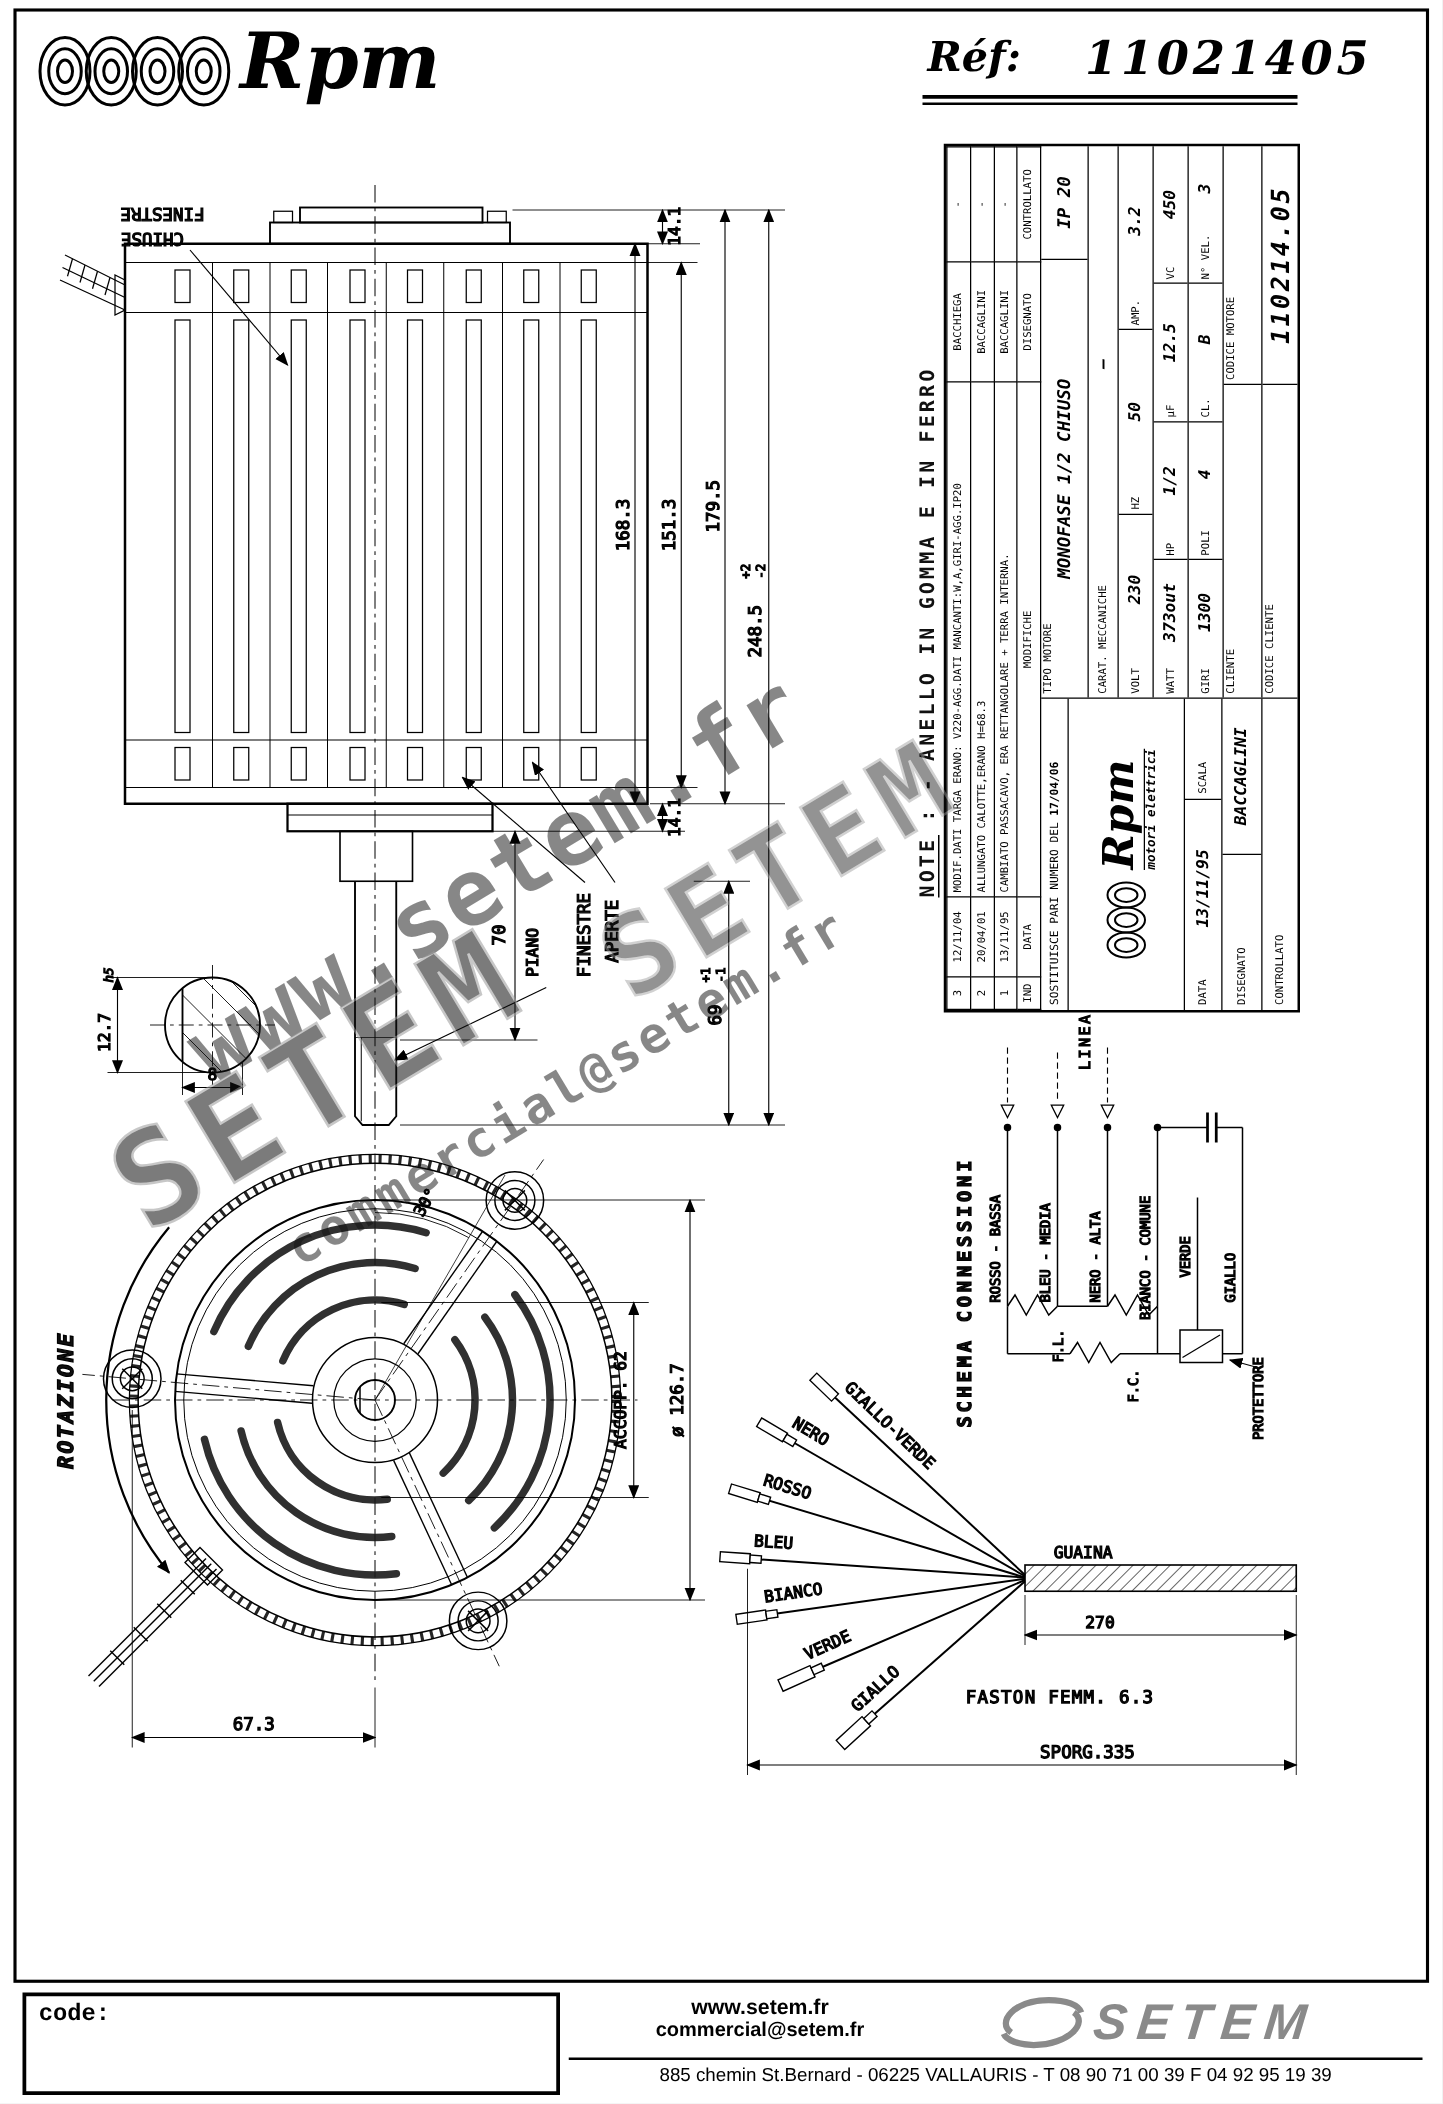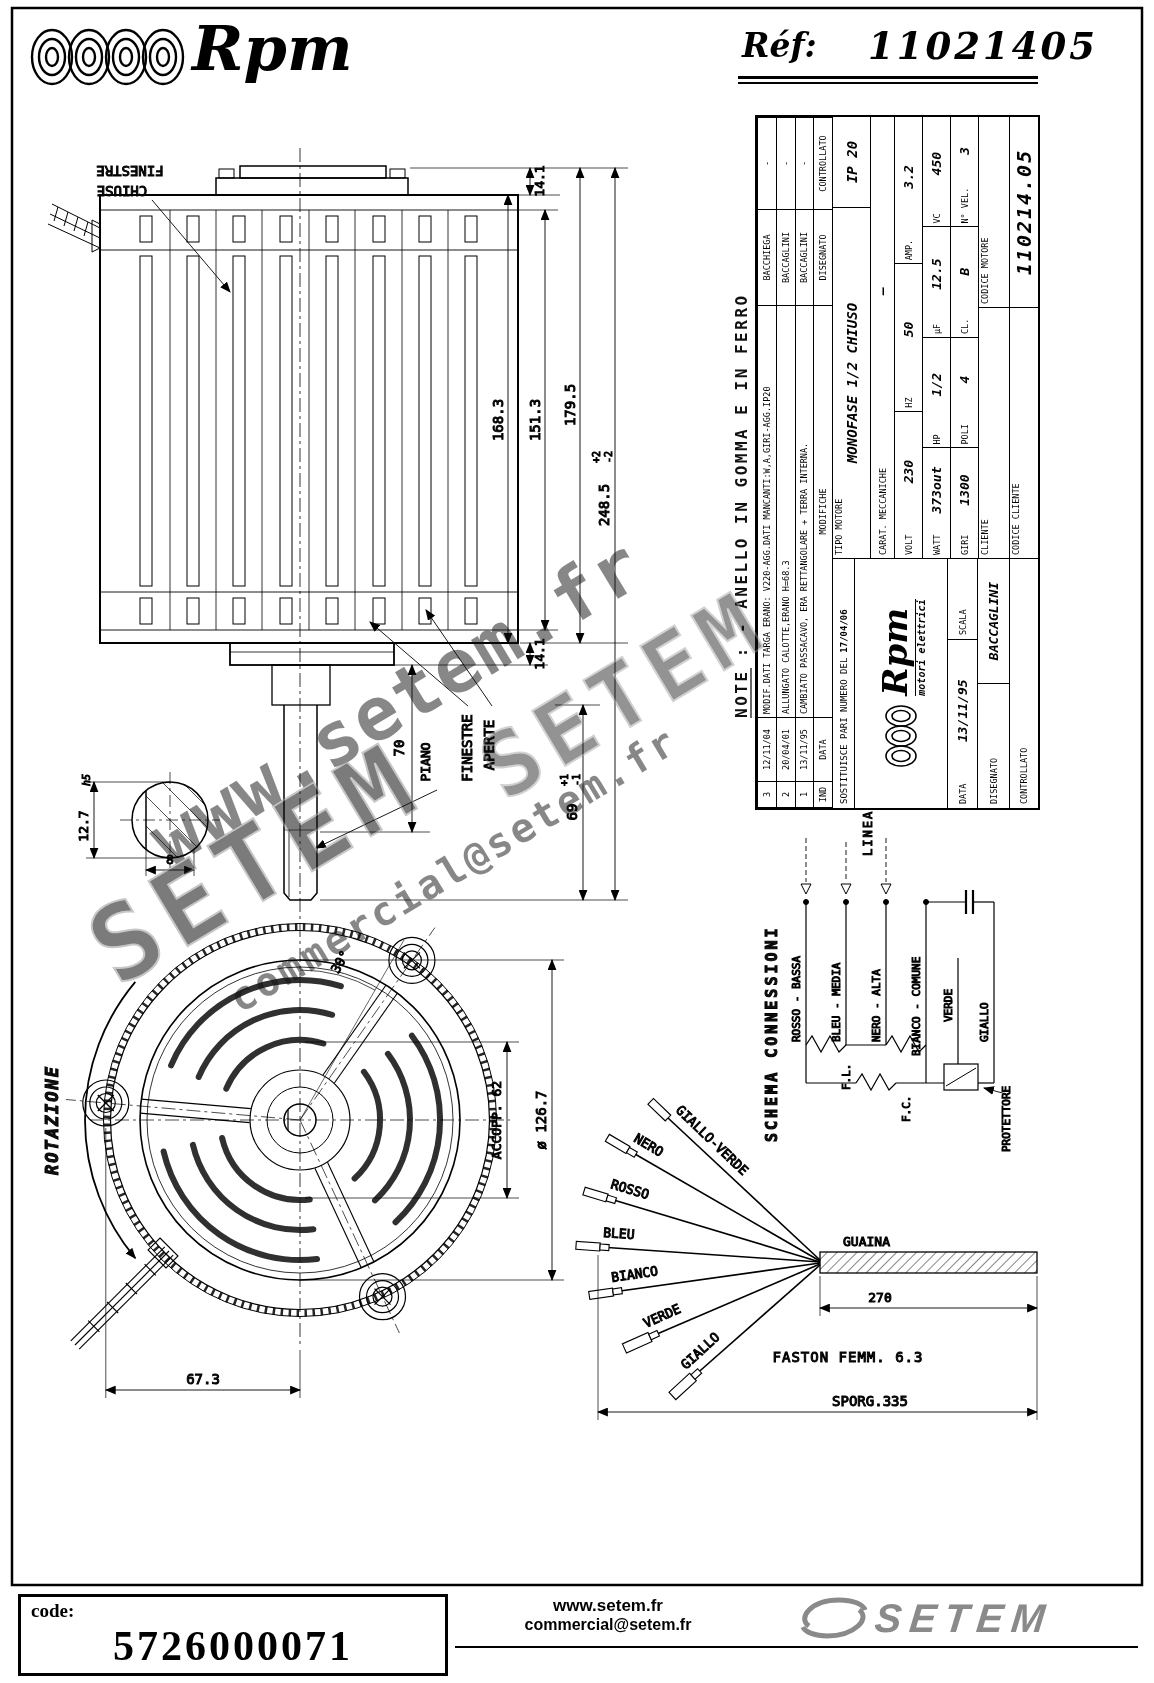--- a/index.html
+++ b/index.html
@@ -42,21 +42,21 @@
   .f1{flex:1;}
   .hz{flex-direction:row;align-items:center;gap:6px;}
   .sl{font-size:8.5px;white-space:nowrap;}
   .bv{font-size:14px;font-style:italic;font-weight:bold;text-align:center;white-space:nowrap;}
   .iv{font-size:13px;font-style:italic;font-weight:bold;margin:0 auto;white-space:nowrap;}
   .wip{width:90px;justify-content:center;align-items:center;}
   .w2{width:190px;}
   .cm{justify-content:center;align-items:center;font-size:20px;font-style:italic;font-weight:bold;letter-spacing:2px;}
 
   
-  .codebox{position:absolute;left:18px;top:1594px;width:430px;height:82px;border:3px solid #000;z-index:20;font-family:Liberation Serif, serif;}
+  .codebox{position:absolute;left:18px;top:1594px;width:430px;height:82px;border:3px solid #000;z-index:20;font-family:Liberation Mono, monospace;}
   .codelabel{position:absolute;left:10px;top:3px;font-size:19px;font-weight:bold;}
   .codeval{position:absolute;left:0;right:0;top:25px;text-align:center;font-size:42px;font-weight:bold;letter-spacing:3px;}
   .fcenter{position:absolute;left:468px;top:1596px;width:280px;text-align:center;font-family:"Liberation Sans",sans-serif;font-weight:bold;z-index:20;}
   .fsite{font-size:17px;}
   .femail{font-size:16px;}
   .flogo{position:absolute;left:795px;top:1590px;display:flex;align-items:center;gap:2px;z-index:20;}
   .flogotext{font:italic bold 40px "Liberation Sans",sans-serif;color:#8a8a8a;letter-spacing:8px;transform:skewX(-6deg);}
   .fline{position:absolute;left:455px;top:1646px;width:683px;height:1.5px;background:#000;z-index:20;}
   .faddr{position:absolute;left:455px;top:1652px;width:683px;text-align:center;font:15px "Liberation Sans",sans-serif;z-index:20;}
 </style>
@@ -641,30 +641,30 @@
 
   <svg class="wm" width="1154" height="1683" viewBox="0 0 1154 1683">
     <text transform="translate(170,868) rotate(-31)" font-size="74" font-weight="bold" fill="#9b9b9b" opacity="0.5" letter-spacing="2">www.setem.fr</text>
     <text transform="translate(118,988) rotate(-31)" font-size="104" font-weight="bold" fill="none" stroke="#9b9b9b" stroke-width="2" opacity="0.55" letter-spacing="10">SETEM</text>
     <text transform="translate(505,802) rotate(-31)" font-size="88" font-weight="bold" fill="none" stroke="#9b9b9b" stroke-width="2" opacity="0.45" letter-spacing="10">SETEM</text>
     <text transform="translate(240,1014) rotate(-31)" font-size="40" font-weight="bold" fill="#9b9b9b" opacity="0.5" letter-spacing="3">commercial@setem.fr</text>
   </svg>
 
   <div class="codebox">
     <span class="codelabel">code:</span>
-    <div class="codeval">5726000071</div>
   </div>
   <div class="fcenter">
     <div class="fsite">www.setem.fr</div>
     <div class="femail">commercial@setem.fr</div>
   </div>
   <div class="flogo">
     <svg width="78" height="56" viewBox="0 0 78 56">
       <g stroke="#8a8a8a" fill="none" stroke-width="5">
         <path d="M14,36 C2,28 16,10 44,10 C58,10 68,14 70,20"></path>
         <path d="M64,20 C76,28 60,46 32,46 C20,46 10,42 8,37"></path>
       </g>
     </svg>
     <span class="flogotext">SETEM</span>
   </div>
   <div class="fline"></div>
+  <div class="faddr">885 chemin St.Bernard  -  06225 VALLAURIS  -  T 08 90 71 00 39   F 04 92 95 19 39</div>
 
 </div>
 
 </body></html>

